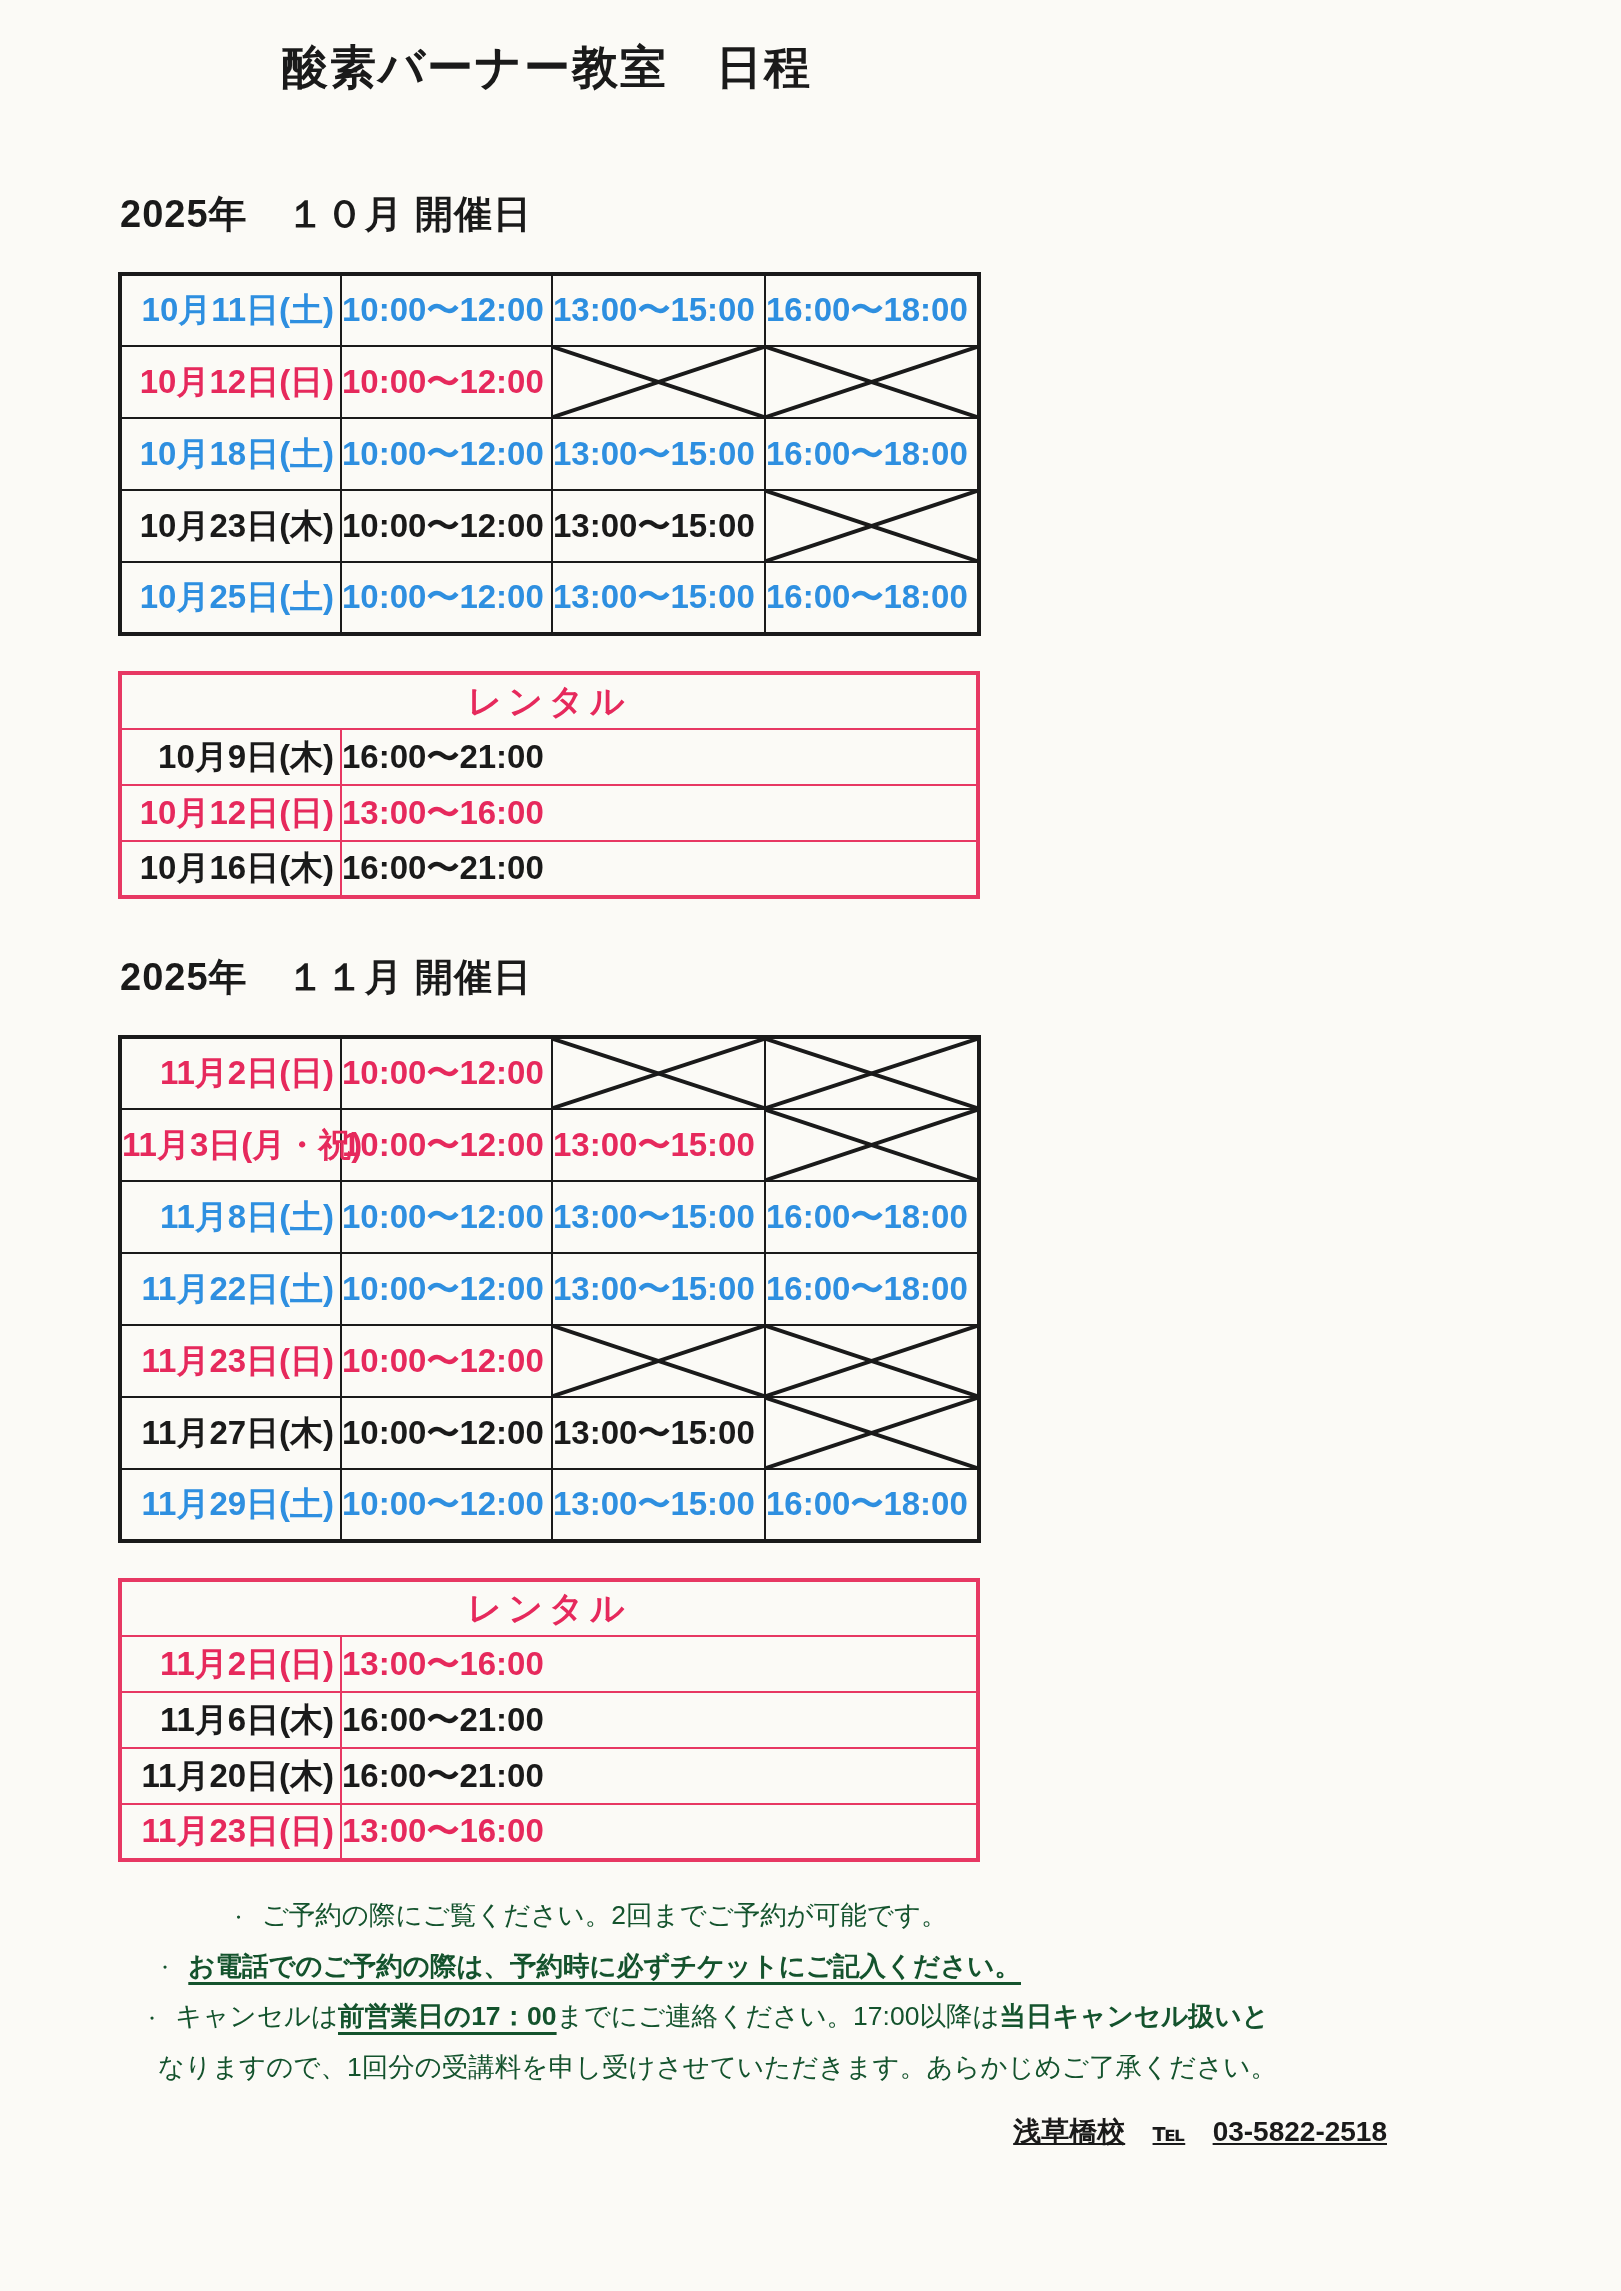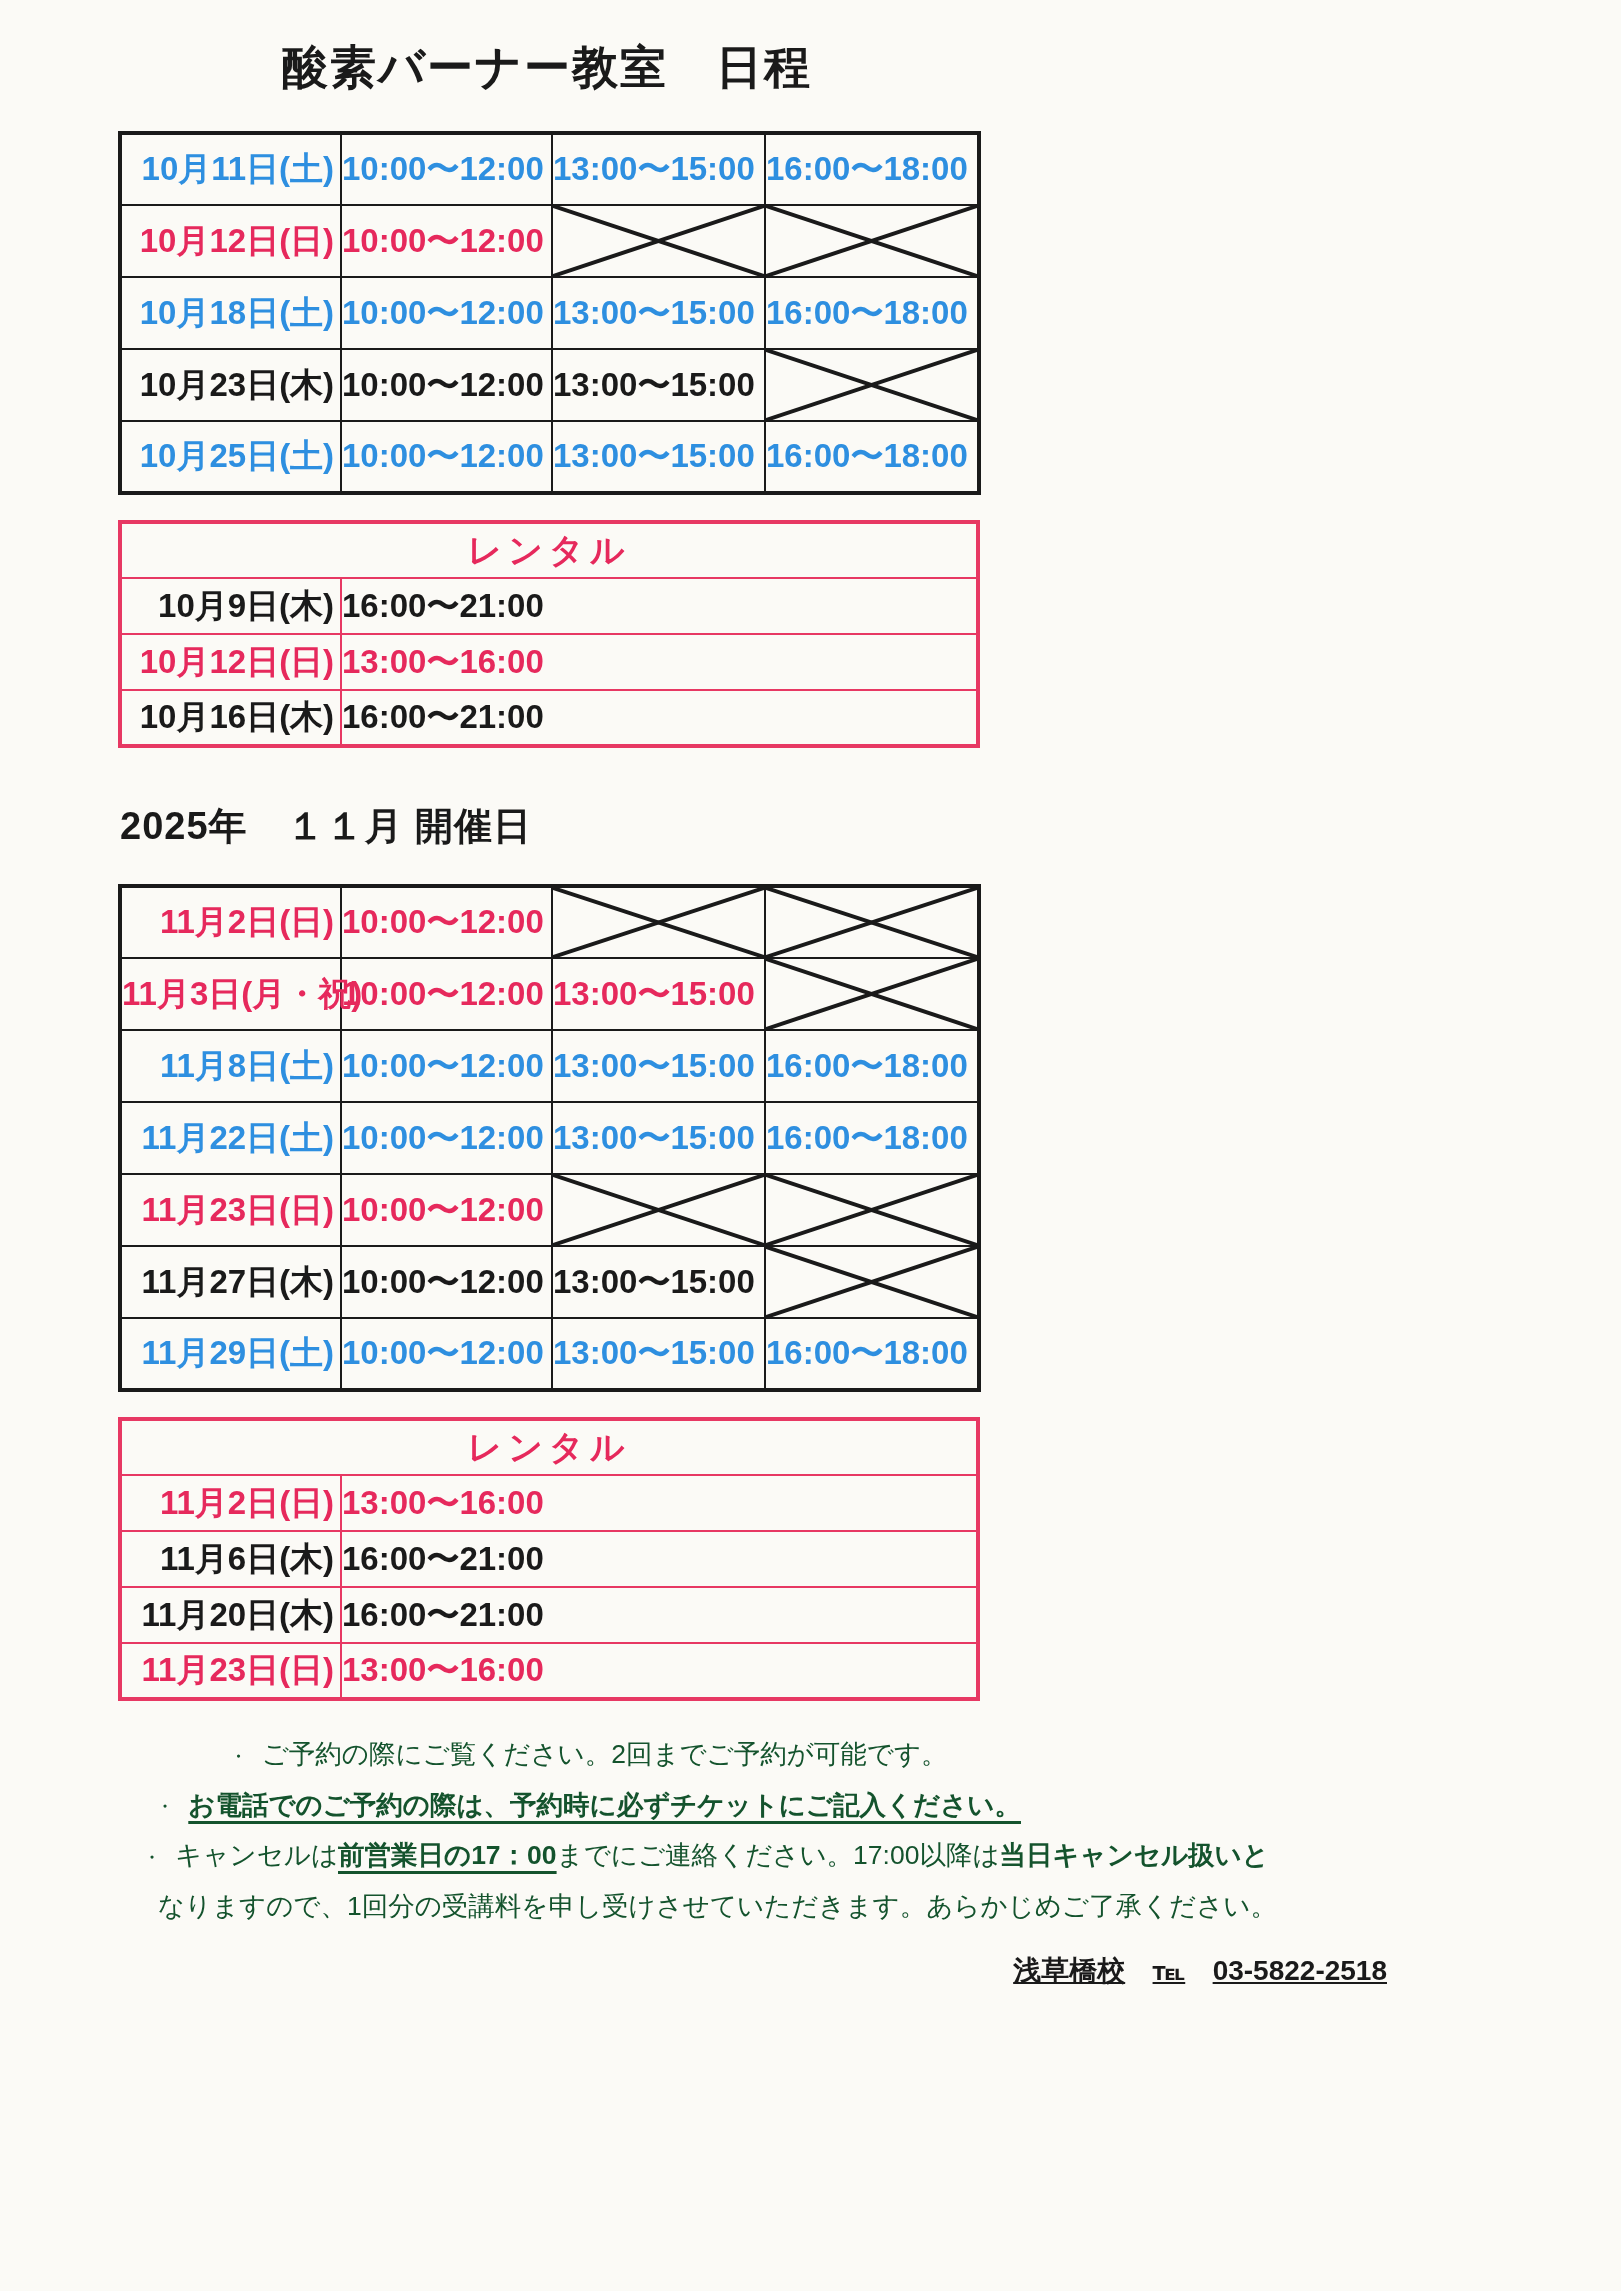--- a/index.html
+++ b/index.html
@@ -27,21 +27,21 @@
   }
   .section-heading{
     margin:90px 0 0 2px;
     font-size:38px;font-weight:bold;
     letter-spacing:1px;
   }
   .section-heading.nov{margin-top:53px;}
   table{border-collapse:collapse;table-layout:fixed;width:858px;background:transparent;}
   .main-table{margin-top:32px;border:4.9px solid var(--ink);}
   .main-table td{border:2.9px solid var(--ink);height:72px;}
-  .rental-table{margin-top:25px;border:4.9px solid var(--pinkborder);}
+  .rental-table{margin-top:35px;border:4.9px solid var(--pinkborder);}
   .rental-table td{border:2.9px solid var(--pinkborder);height:56px;}
   td{font-size:33px;font-weight:bold;padding:0;}
   td.date{text-align:right;padding-right:5.9px;white-space:nowrap;}
   td.slot{text-align:left;white-space:nowrap;}
   td.crossed{position:relative;padding:0;}
   .xmark{position:absolute;left:0;top:0;width:100%;height:100%;display:block;}
   .xmark line{stroke:var(--ink);stroke-width:4px;vector-effect:non-scaling-stroke;}
   .rental-header{
     height:57px;text-align:center;
     color:var(--pink);font-size:34px;font-weight:bold;
@@ -75,20 +75,21 @@
   .tel-line .sep{display:inline-block;width:27.4px;}
   .tel-line .tel-label{font-size:25.5px;}
 </style>
 </head>
 <body>
 
 <div class="content">
 
   <h1 class="doc-title">酸素バーナー教室　日程</h1>
 
+  <h2 class="section-heading">2025年　１０月 開催日</h2>
 
   <table class="main-table">
     <colgroup>
         <col class="c-date">
         <col class="c-t1">
         <col class="c-t2">
         <col class="c-t3">
       </colgroup>
     <tbody>
         <tr>

